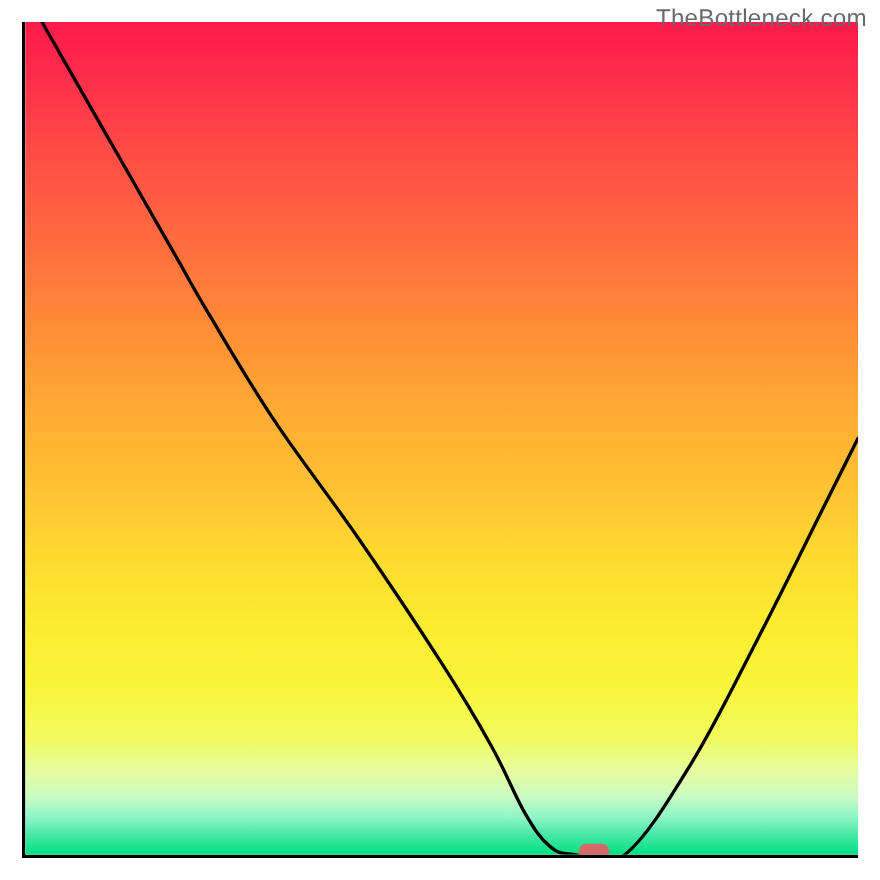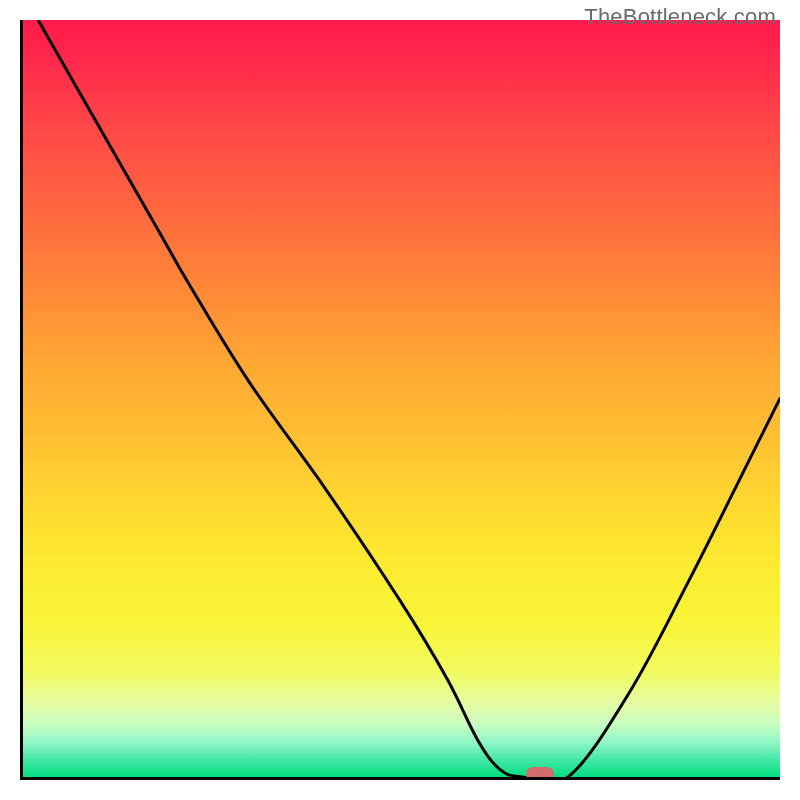--- a/index.html
+++ b/index.html
@@ -46,21 +46,21 @@
       #e6fca0 90%,
       #c9fcc0 93%,
       #8ef6c6 95.5%,
       #4be8aa 97.5%,
       #00e07f 100%
     );
   }
   .watermark {
     position: absolute;
     top: 4px;
-    right: 24px;
+    right: 12px;
     color: #6a6a6a;
     font-size: 22px;
     letter-spacing: 0.2px;
     font-weight: 500;
     user-select: none;
   }
   svg.curve {
     position: absolute;
     inset: 0;
     width: 100%;

